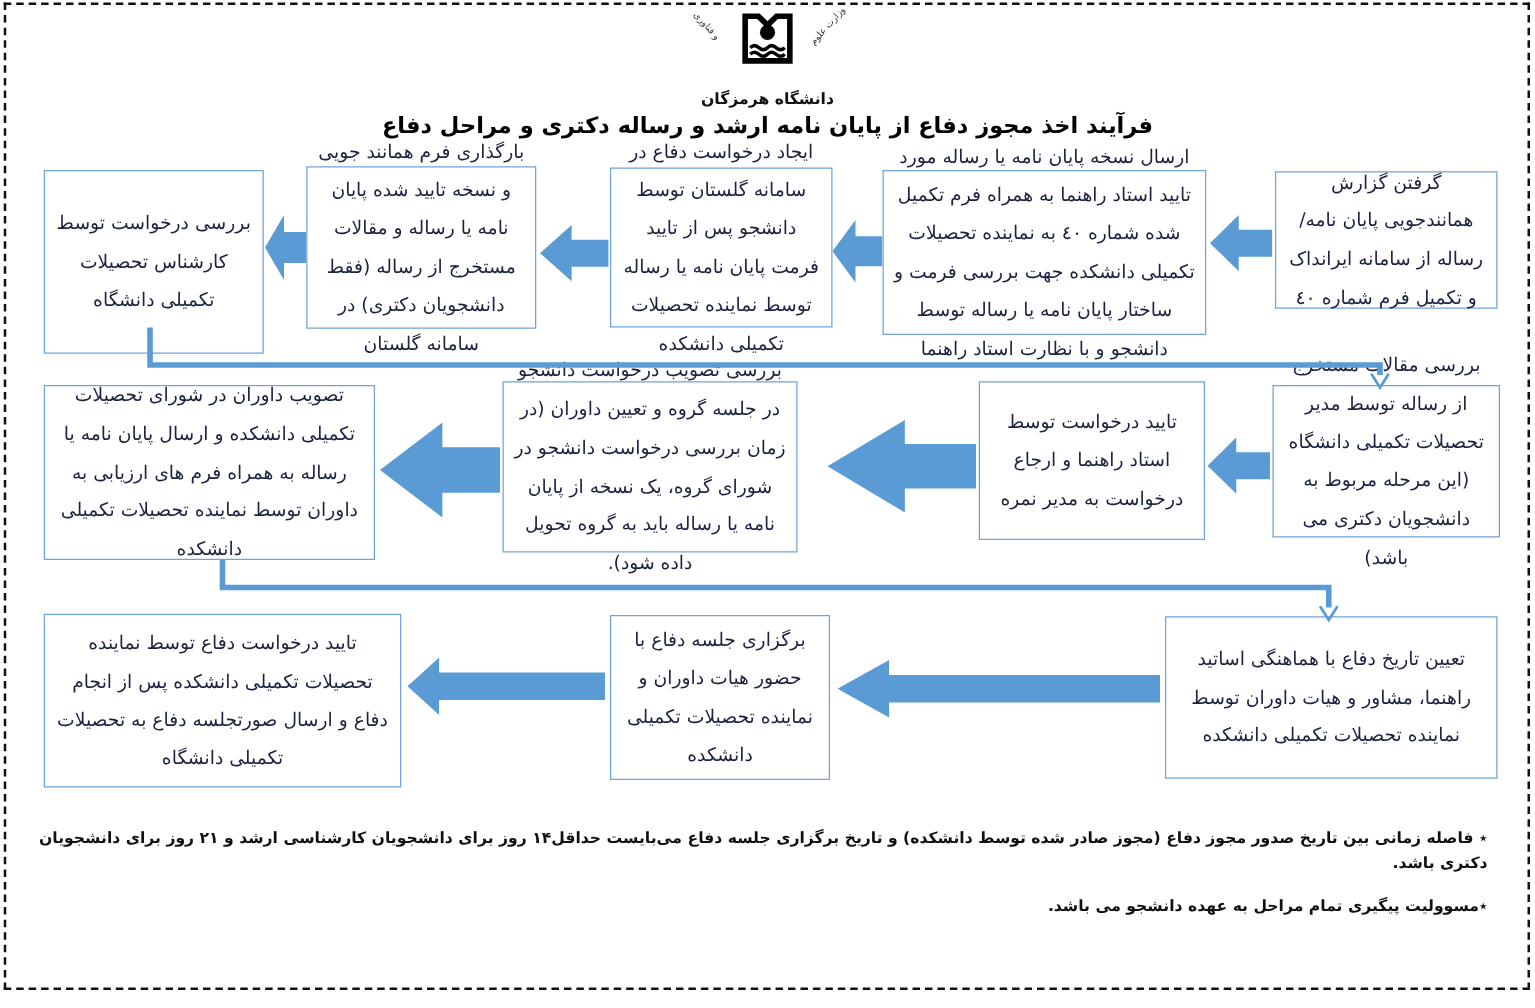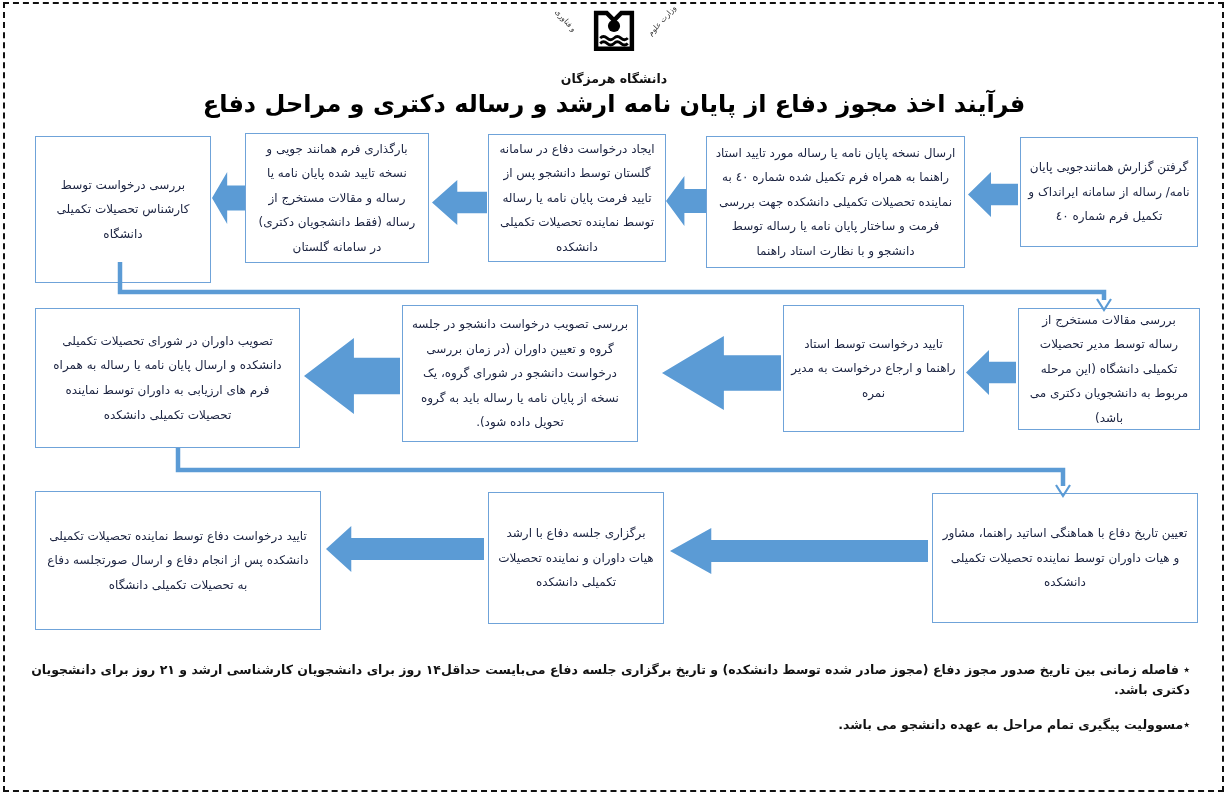--- a/index.html
+++ b/index.html
@@ -9,25 +9,25 @@
          border:2px dashed #111;pointer-events:none;}
   
   .logo-wrap{position:absolute;left:0;right:0;top:4px;display:flex;flex-direction:column;
              align-items:center;z-index:3;}
   .logo-arc{position:absolute;top:12px;font-size:7.5px;color:#333;letter-spacing:1px;}
   .logo-arc.right{transform:rotate(-48deg);margin-left:96px;}
   .logo-arc.left{transform:rotate(48deg);margin-right:96px;}
   .uni-name{font-size:12.5px;font-weight:bold;color:#111;margin-top:15px;}
   
   .page-title{position:absolute;left:0;right:0;top:90px;text-align:center;
-              font-size:24px;font-weight:800;color:#000;}
+              font-size:18px;font-weight:800;color:#000;}
   
   .fbox{position:absolute;border:1.6px solid #6fa3d9;background:#fff;
         display:flex;align-items:center;justify-content:center;box-sizing:border-box;}
-  .ftext{direction:rtl;text-align:center;font-size:12px;line-height:2.05;
+  .ftext{direction:rtl;text-align:center;font-size:15px;line-height:2.05;
          color:#1b2340;padding:2px 7px;}
   
   .arrow{position:absolute;background:#5b9bd5;}
   .arrow.std{clip-path:polygon(0 50%,46% 0,46% 26%,100% 26%,100% 74%,46% 74%,46% 100%);}
   .arrow.fat{clip-path:polygon(0 50%,52% 0,52% 26%,100% 26%,100% 74%,52% 74%,52% 100%);}
   .arrow.long{clip-path:polygon(0 50%,16% 0,16% 26%,100% 26%,100% 74%,16% 74%,16% 100%);}
   
   .connectors{position:absolute;left:0;top:0;pointer-events:none;z-index:1;}
   
   .footnotes{position:absolute;right:38px;left:30px;top:660px;direction:rtl;}
@@ -103,21 +103,21 @@
   <div class="fbox" style="left:35px;top:308px;width:265px;height:140px">
     <div class="ftext">تصویب داوران در شورای تحصیلات تکمیلی دانشکده و ارسال پایان نامه یا رساله به همراه فرم های ارزیابی به داوران توسط نماینده تحصیلات تکمیلی دانشکده</div>
   </div>
 
   <div class="fbox" style="left:932px;top:493px;width:266px;height:130px">
     <div class="ftext">تعیین تاریخ دفاع با هماهنگی اساتید راهنما، مشاور و هیات داوران توسط نماینده تحصیلات تکمیلی دانشکده</div>
   </div>
   <div class="arrow long" style="left:670px;top:528px;width:258px;height:46px"></div>
 
   <div class="fbox" style="left:488px;top:492px;width:176px;height:132px">
-    <div class="ftext">برگزاری جلسه دفاع با ارشد هیات داوران و نماینده تحصیلات تکمیلی دانشکده</div>
+    <div class="ftext">برگزاری جلسه دفاع با حضور هیات داوران و نماینده تحصیلات تکمیلی دانشکده</div>
   </div>
   <div class="arrow long" style="left:326px;top:526px;width:158px;height:46px"></div>
 
   <div class="fbox" style="left:35px;top:491px;width:286px;height:139px">
     <div class="ftext">تایید درخواست دفاع توسط نماینده تحصیلات تکمیلی دانشکده پس از انجام دفاع و ارسال صورتجلسه دفاع به تحصیلات تکمیلی دانشگاه</div>
   </div>
 
   <div class="footnotes">
     <div class="footnote">٭ فاصله زمانی بین تاریخ صدور مجوز دفاع (مجوز صادر شده توسط دانشکده) و تاریخ برگزاری جلسه دفاع می‌بایست حداقل۱۴ روز برای دانشجویان کارشناسی ارشد و ۲۱ روز برای دانشجویان دکتری باشد.</div>
     <div class="footnote">٭مسوولیت پیگیری تمام مراحل به عهده دانشجو می باشد.</div>

